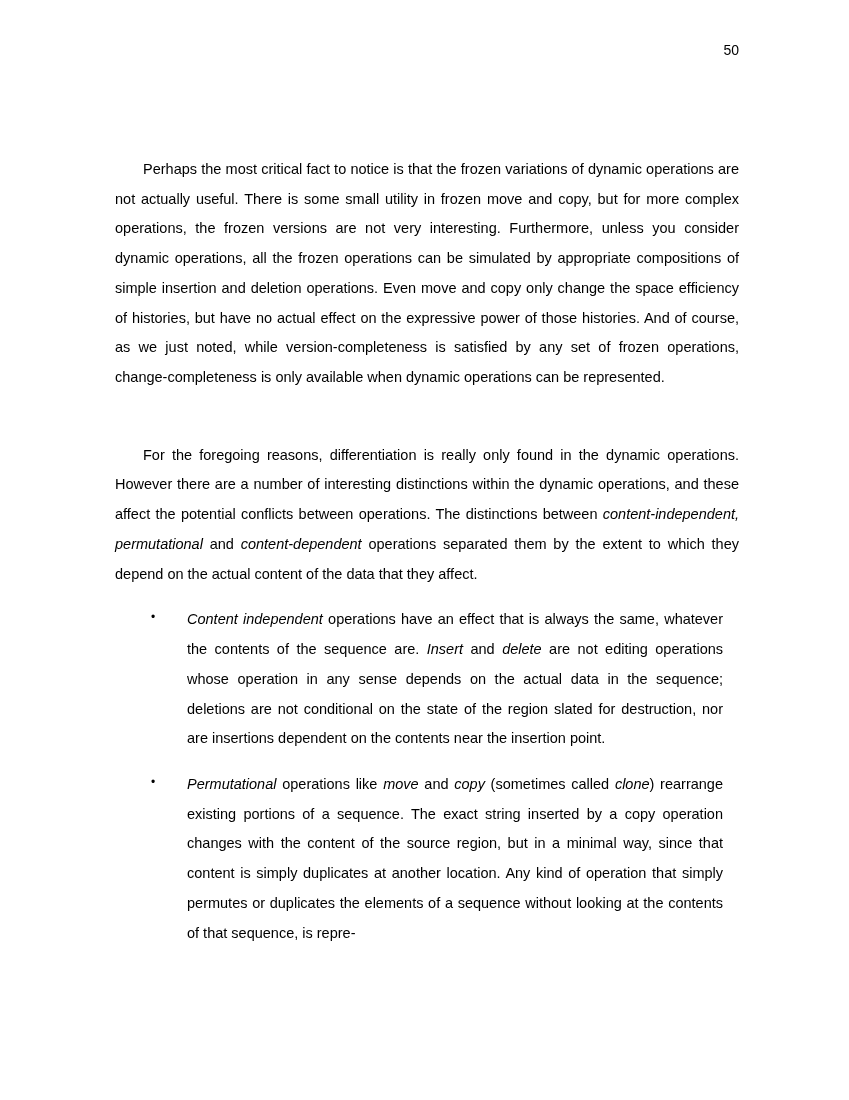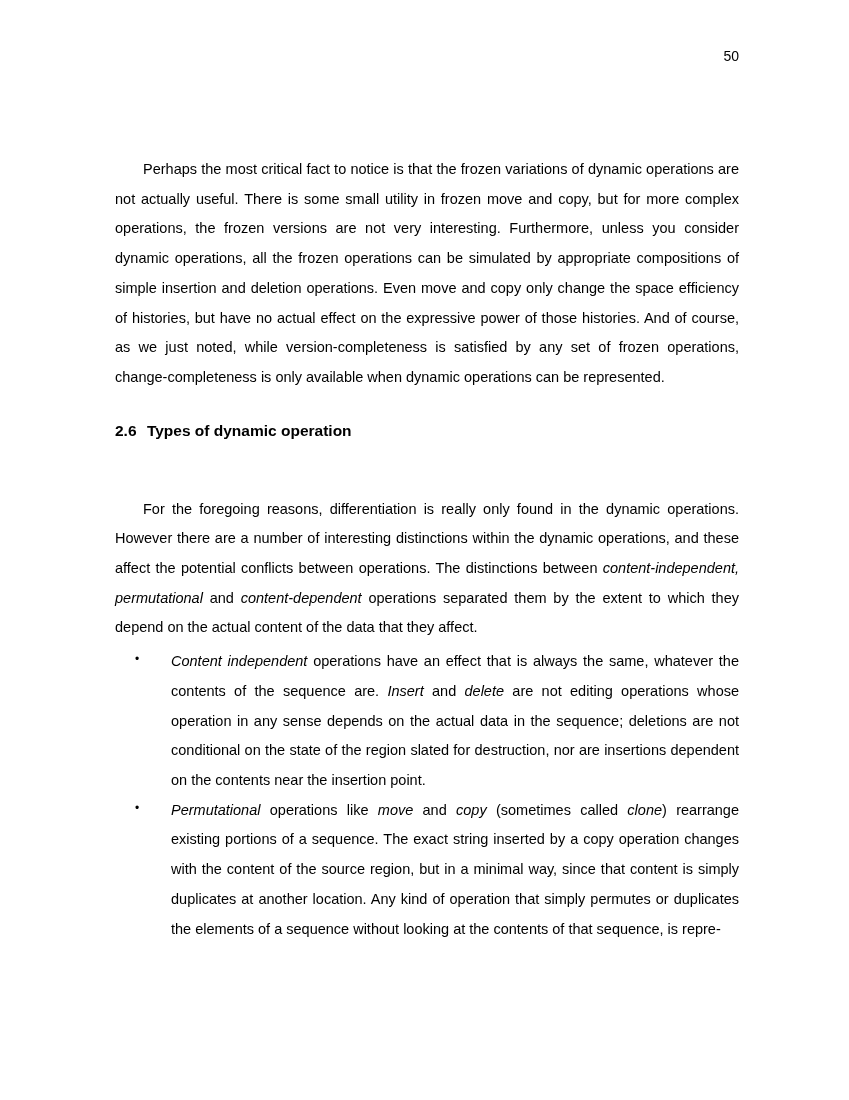--- a/index.html
+++ b/index.html
@@ -13,21 +13,21 @@
     width: 849px;
     height: 1100px;
     box-sizing: border-box;
     position: relative;
   }
   .page {
     padding: 45px 110px 0 115px;
   }
   .page-number {
     position: absolute;
-    top: 42px;
+    top: 36px;
     right: 110px;
     font-size: 14px;
   }
   .content {
     margin-top: 110px;
   }
   p {
     margin: 0;
     text-align: justify;
   }
@@ -45,21 +45,21 @@
   }
   ul {
     list-style: none;
     margin: 4px 0 0 0;
     padding: 0;
   }
   li {
     position: relative;
     padding-left: 56px;
     text-align: justify;
-    margin: 0;
+    margin: 16px;
   }
   li::before {
     content: "•";
     position: absolute;
     left: 20px;
     top: 0;
     font-size: 12px;
   }
   em, i {
     font-style: italic;
@@ -68,24 +68,20 @@
 </head>
 <body>
 
 <div class="page">
   <div class="page-number">50</div>
 
   <div class="content">
 
     <p class="indent">Perhaps the most critical fact to notice is that the frozen variations of dynamic operations are not actually useful. There is some small utility in frozen move and copy, but for more complex operations, the frozen versions are not very interesting. Furthermore, unless you consider dynamic operations, all the frozen operations can be simulated by appropriate compositions of simple insertion and deletion operations. Even move and copy only change the space efficiency of histories, but have no actual effect on the expressive power of those histories. And of course, as we just noted, while version-completeness is satisfied by any set of frozen operations, change-completeness is only available when dynamic operations can be represented.</p>
 
-    <h2>
-      <span class="section-num">2.6</span>
-      <span>Types of dynamic operation</span>
-    </h2>
 
     <p class="indent">
       <span>For the foregoing reasons, differentiation is really only found in the dynamic operations. However there are a number of interesting distinctions within the dynamic operations, and these affect the potential conflicts between operations. The distinctions between </span><i>content-independent, permutational</i><span> and </span><i>content-dependent</i><span> operations separated them by the extent to which they depend on the actual content of the data that they affect.</span>
     </p>
 
     <ul>
       <li>
         <i>Content independent</i><span> operations have an effect that is always the same, whatever the contents of the sequence are. </span><i>Insert</i><span> and </span><i>delete</i><span> are not editing operations whose operation in any sense depends on the actual data in the sequence; deletions are not conditional on the state of the region slated for destruction, nor are insertions dependent on the contents near the insertion point.</span>
       </li>
       <li>

